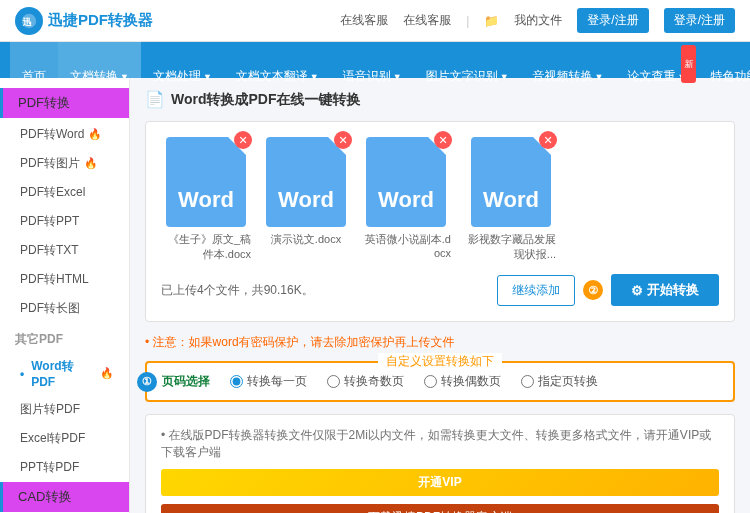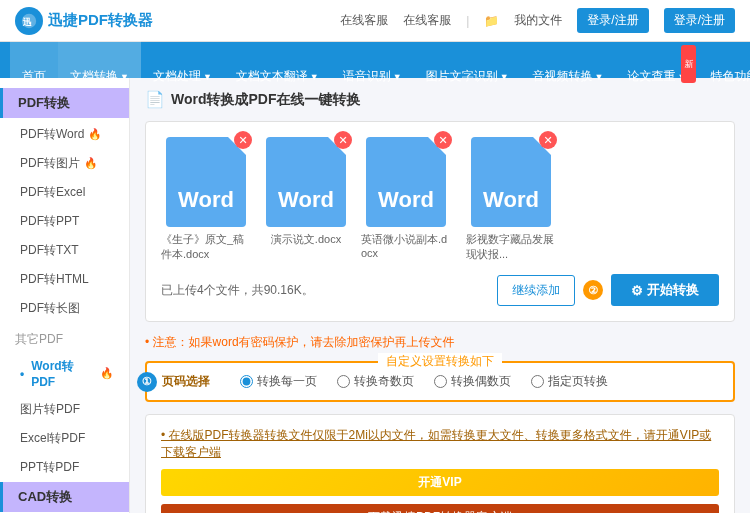--- a/index.html
+++ b/index.html
@@ -19,63 +19,63 @@
     .nav-item { color: #fff; font-size: 12px; padding: 18px 12px; height: 40px; line-height: 36px; cursor: pointer; white-space: nowrap; position: relative; }
     .nav-item:hover, .nav-item.active { background: rgba(255,255,255,0.2); }
     .nav-item .arrow { font-size: 9px; margin-left: 2px; }
     .nav-badge { background: #ff4444; color: #fff; font-size: 9px; border-radius: 3px; padding: 1px 3px; position: absolute; top: 5px; right: 2px; }
 
     
     .main { display: flex; height: calc(513px - 78px); }
 
     
     .sidebar { width: 130px; background: #fff; border-right: 1px solid #e8e8e8; padding: 10px 0; flex-shrink: 0; overflow-y: auto; }
-    .sidebar-section { font-size: 13px; font-weight: bold; color: #333; padding: 6px 15px; background: #c4b5fd; border-left: 3px solid #1a90d9; margin-bottom: 2px; }
+    .sidebar-section { font-size: 13px; font-weight: normal; color: #333; padding: 6px 15px; background: #d946ef; border-left: 3px solid #1a90d9; margin-bottom: 2px; }
     .sidebar-item { font-size: 12px; color: #555; padding: 6px 15px 6px 20px; cursor: pointer; display: flex; align-items: center; gap: 4px; }
     .sidebar-item.active { color: #1a90d9; font-weight: bold; }
     .fire-icon { color: #ff6600; font-size: 11px; }
-    .sidebar-section2 { font-size: 12px; font-weight: normal; color: #999; padding: 8px 15px 4px 15px; }
+    .sidebar-section2 { font-size: 12px; font-weight: bold; color: #999; padding: 8px 15px 4px 15px; }
     .dot { color: #1a90d9; margin-right: 3px; }
 
     
     .content { flex: 1; padding: 12px 15px; overflow-y: auto; background: #f5f6fa; }
     .page-title { display: flex; align-items: center; gap: 6px; font-size: 14px; font-weight: bold; color: #333; margin-bottom: 12px; }
     .page-title-icon { color: #1a90d9; font-size: 16px; }
 
     
     .upload-area { background: #fff; border: 1px solid #e0e0e0; border-radius: 4px; padding: 15px; margin-bottom: 12px; }
     .files-row { display: flex; gap: 15px; align-items: flex-start; margin-bottom: 12px; }
     .file-card { display: flex; flex-direction: column; align-items: center; position: relative; }
     .file-icon { width: 80px; height: 90px; background: #5aabf0; border-radius: 4px; display: flex; align-items: center; justify-content: center; position: relative; }
     .file-icon::after { content: ''; position: absolute; top: 0; right: 0; width: 0; height: 0; border-style: solid; border-width: 0 18px 18px 0; border-color: transparent #fff transparent transparent; }
     .file-word { font-size: 22px; font-weight: bold; color: #fff; z-index: 1; margin-top: 35px; }
     .file-close { position: absolute; top: -6px; right: -6px; width: 18px; height: 18px; background: #ff5555; border-radius: 50%; color: #fff; font-size: 11px; display: flex; align-items: center; justify-content: center; cursor: pointer; z-index: 2; }
-    .file-name { font-size: 11px; color: #666; margin-top: 5px; max-width: 90px; text-align: left; word-break: break-all; }
+    .file-name { font-size: 11px; color: #666; margin-top: 5px; max-width: 90px; text-align: right; word-break: break-all; }
     .upload-footer { display: flex; align-items: center; justify-content: space-between; }
     .upload-info { font-size: 12px; color: #666; }
     .upload-actions { display: flex; align-items: center; gap: 8px; }
     .add-more-btn { border: 1px solid #1a90d9; color: #1a90d9; background: #fff; padding: 6px 14px; border-radius: 3px; font-size: 12px; cursor: pointer; }
     .convert-btn { background: #1a90d9; color: #fff; border: none; padding: 7px 20px; border-radius: 3px; font-size: 13px; cursor: pointer; font-weight: bold; display: flex; align-items: center; gap: 4px; }
     .circle-num { width: 20px; height: 20px; border-radius: 50%; background: #ff9900; color: #fff; font-size: 11px; font-weight: bold; display: flex; align-items: center; justify-content: center; }
 
     
     .warning { font-size: 12px; color: #ff6600; margin-bottom: 10px; }
 
     
     .settings-box { border: 2px solid #ff9900; border-radius: 4px; padding: 10px 15px; background: #fff; margin-bottom: 12px; position: relative; }
     .settings-title { position: absolute; top: -10px; left: 50%; transform: translateX(-50%); background: #fff; padding: 0 8px; font-size: 12px; color: #ff9900; white-space: nowrap; }
     .settings-row { display: flex; align-items: center; gap: 20px; flex-wrap: wrap; }
-    .settings-label { font-size: 12px; color: #a16207; font-weight: bold; margin-right: 10px; }
+    .settings-label { font-size: 12px; color: #15803d; font-weight: bold; }
     .radio-item { display: flex; align-items: center; gap: 4px; font-size: 12px; color: #555; }
     .radio-item input[type=radio] { accent-color: #1a90d9; }
 
     
     .vip-area { background: #fff; border: 1px solid #e0e0e0; border-radius: 4px; padding: 12px 15px; margin-bottom: 12px; }
     .vip-row { display: flex; align-items: center; gap: 10px; margin-bottom: 8px; }
-    .vip-note { font-size: 12px; color: #a16207; text-decoration: underline; }
+    .vip-note { font-size: 12px; color: #737373; }
     .vip-btn { background: linear-gradient(135deg, #ffd700, #ffb300); color: #fff; border: none; padding: 5px 14px; border-radius: 3px; font-size: 12px; cursor: pointer; font-weight: bold; }
     .download-btn { background: #c2410c; color: #fff; border: none; padding: 5px 14px; border-radius: 3px; font-size: 12px; cursor: pointer; }
   </style>
 </head>
 <body>
 
 <div class="header">
   <div class="logo">
     <div class="logo-icon">
       <svg viewBox="0 0 20 20" fill="white">

